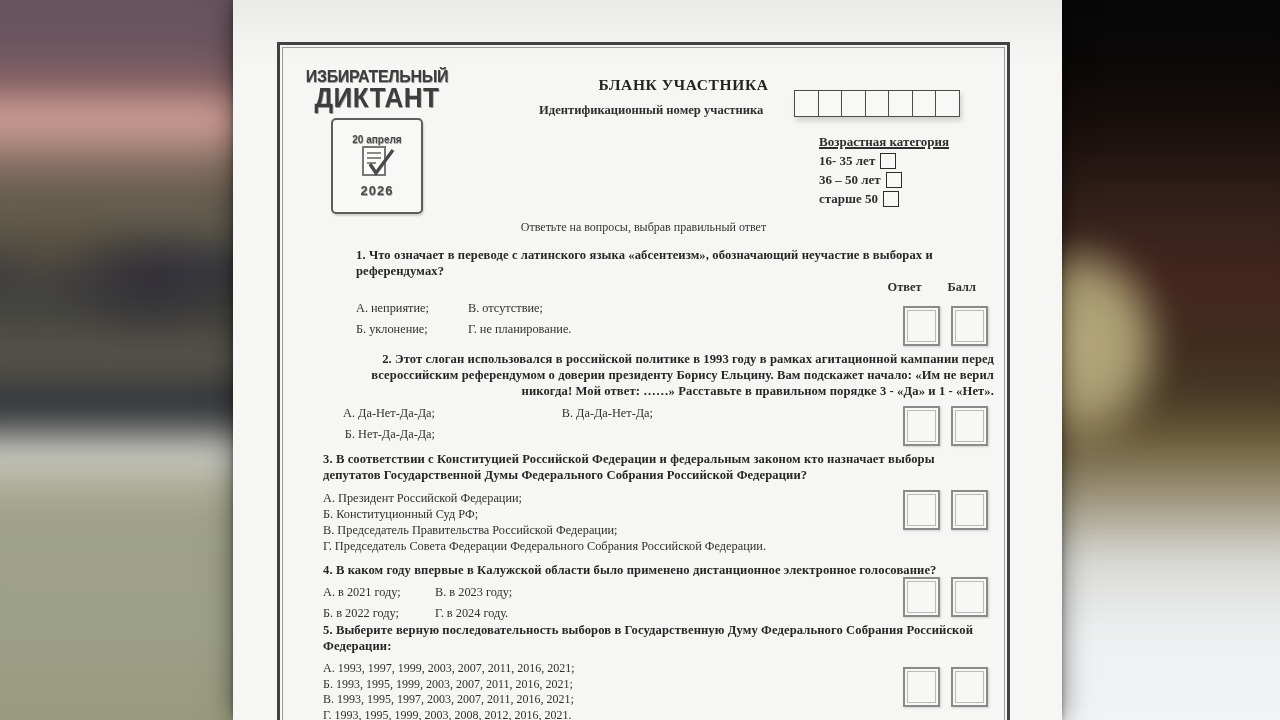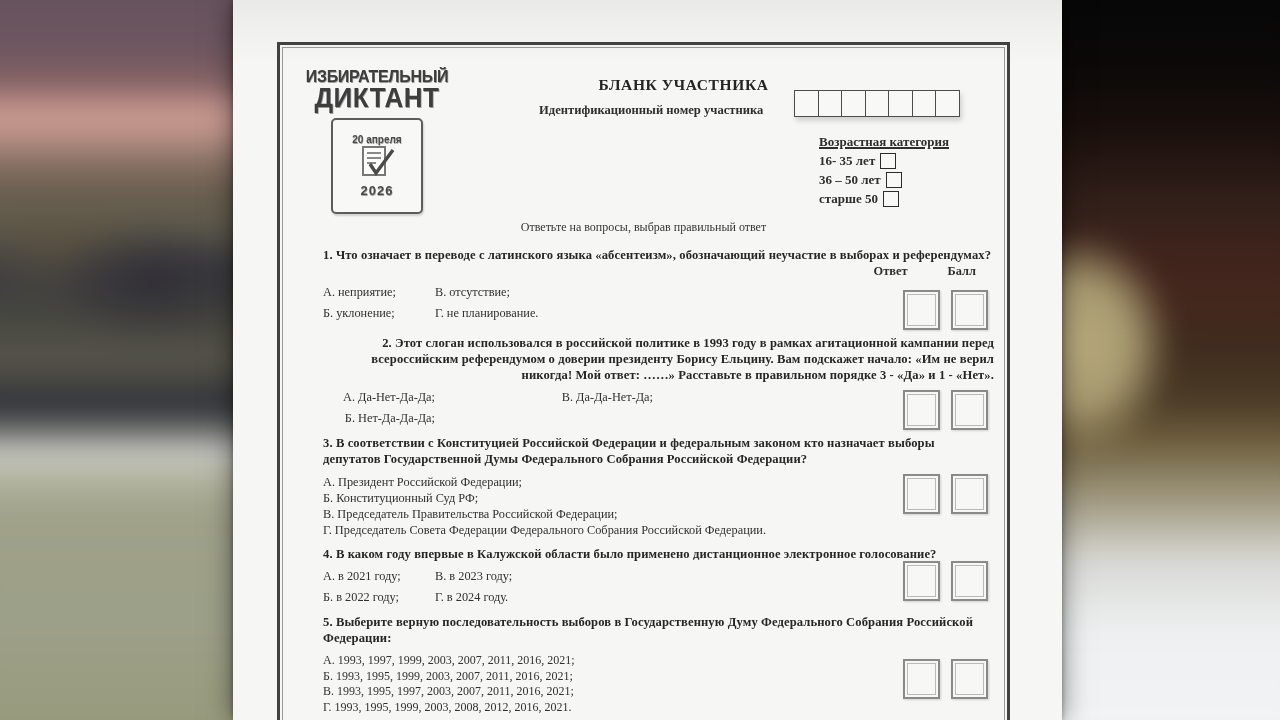--- a/index.html
+++ b/index.html
@@ -70,36 +70,36 @@
   .age{position:absolute;left:536px;top:86px;font-size:13px;font-weight:700;}
   .age-title{text-decoration:underline;text-decoration-thickness:1.5px;margin-bottom:3px;}
   .age-row{display:flex;align-items:flex-start;height:19px;}
   .age-check{width:14px;height:14px;border:1.6px solid #2c2c2c;background:#f8f8f6;margin-left:5px;}
   
   .form-body{margin:0 10px 0 40px;}
   .instruction{text-align:center;font-size:12px;margin:2px 30px 0 0;color:#333;}
   .questions{margin-top:12px;}
   .question{position:relative;}
   .q-text{font-size:12.6px;font-weight:700;line-height:16px;letter-spacing:.1px;color:#262626;}
-  .answer-labels{display:flex;justify-content:flex-end;gap:40px;padding-right:18px;
+  .answer-labels{display:flex;justify-content:flex-end;gap:26px;padding-right:18px;
                  font-size:12.4px;font-weight:700;height:14px;margin-top:1px;}
   .q-body{position:relative;}
   .q-options{font-size:12.3px;color:#303030;}
   .q-options.two-col{display:grid;grid-template-columns:112px auto;row-gap:3px;
                      line-height:18px;width:330px;margin-top:5px;}
   .q-options.one-col{line-height:16px;margin-top:7px;}
   .answers{position:absolute;right:6px;top:0;display:flex;gap:11px;}
   .ans-box{width:33px;height:36px;border:2px solid #8a8a8a;background:#f7f7f5;
            position:relative;box-shadow:1px 1px 2px rgba(0,0,0,.15);}
   .ans-box::after{content:"";position:absolute;inset:2px;border:1px solid #b9b9b9;}
   
-  .q1{margin-bottom:13px;}  .q1 .answers{top:7px;}
+  .q1{margin-bottom:13px;margin-left:33px;}  .q1 .answers{top:7px;}
   .q2{margin-bottom:8px;text-align:right;}   .q2 .answers{top:2px;}  .q2 .q-options.two-col{margin-top:5px;}
   .q3{margin-bottom:8px;}   .q3 .answers{top:0;}
-  .q4{margin-bottom:8px;}   .q4 .answers{top:-6px;}
+  .q4{margin-bottom:0;}   .q4 .answers{top:-6px;}
   .q5{margin-bottom:0;}     .q5 .answers{top:6px;}
   .q5 .q-options.one-col{line-height:15.5px;font-size:12px;}
 </style>
 </head>
 <body>
 
 <div class="bg bg-left">
     <div class="blur"></div>
   </div>
 <div class="bg bg-right">

